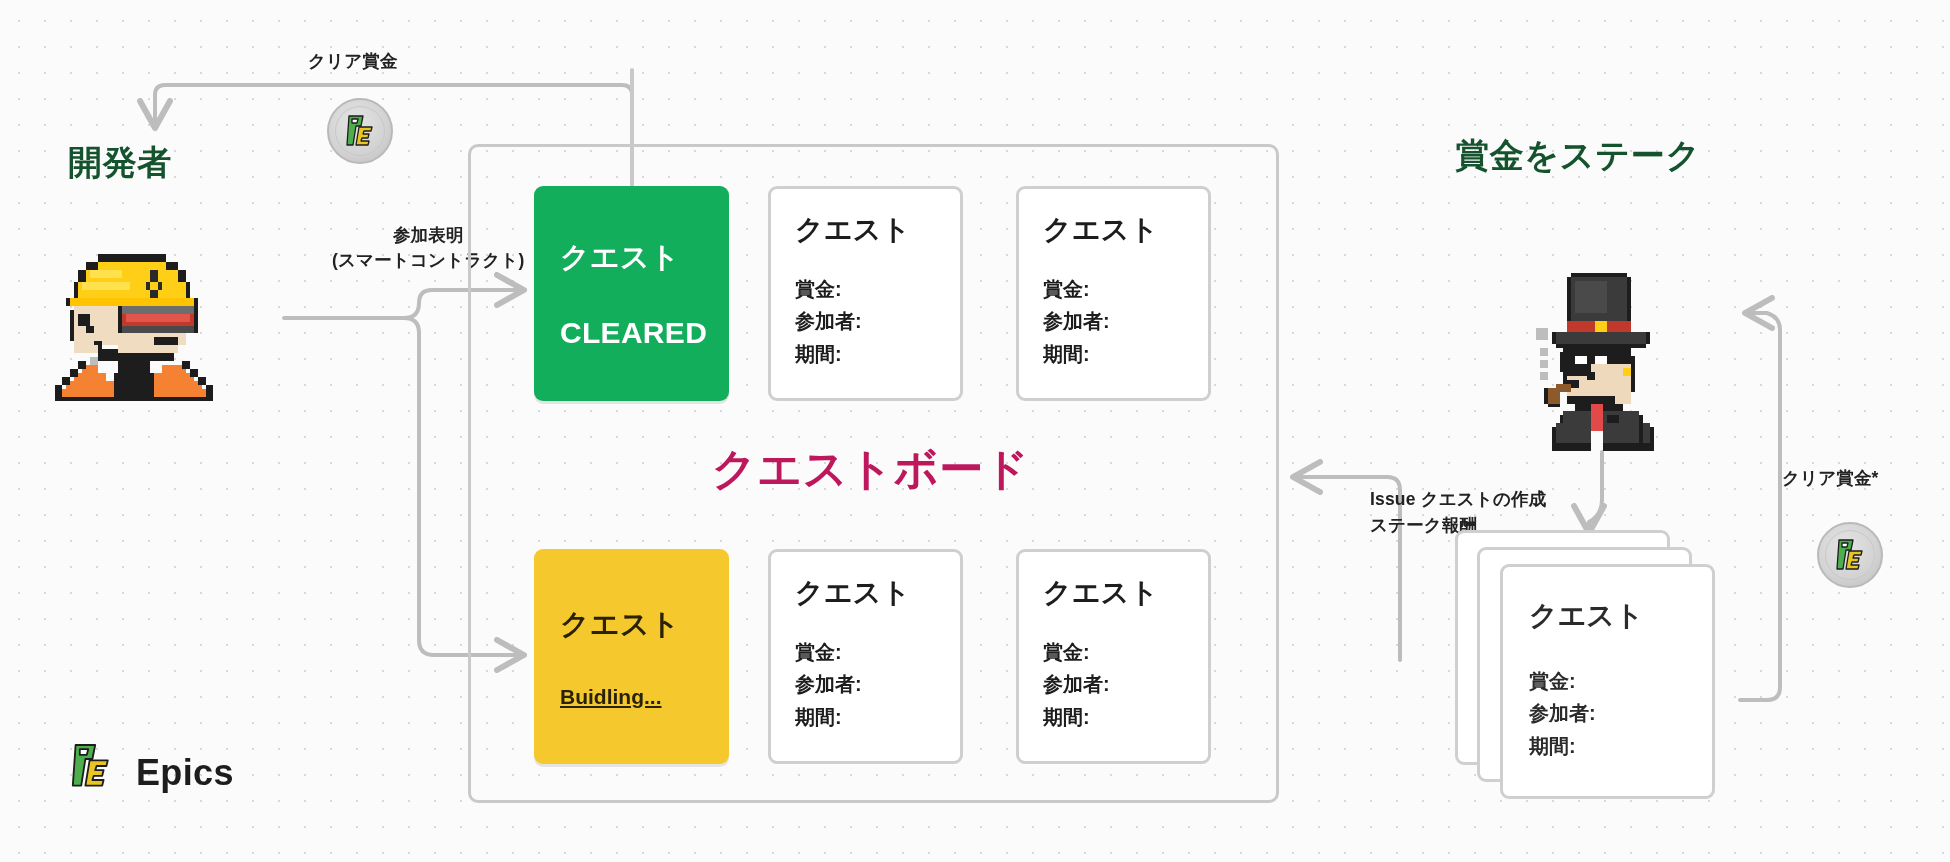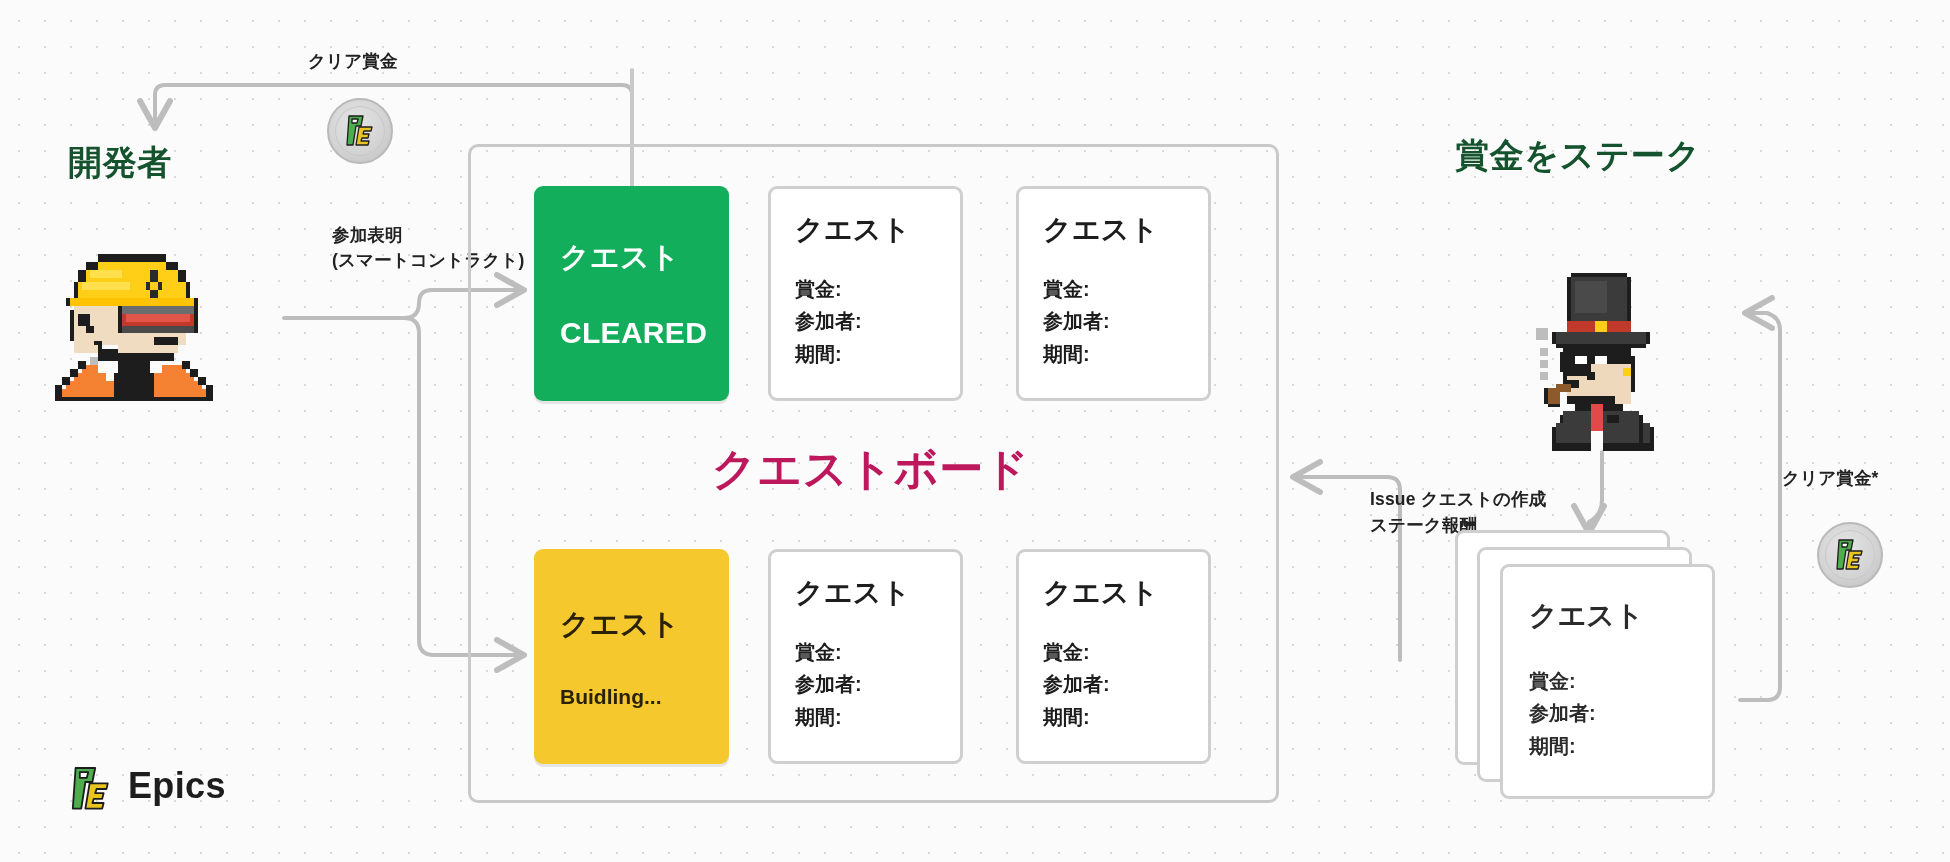--- a/index.html
+++ b/index.html
@@ -30,21 +30,21 @@
   }
   #dev-title{left:68px;top:140px;}
   #client-title{left:1455px;top:133px;}
 
   
   .caption{
     font-size:17.5px;font-weight:700;line-height:1.45;color:#222;
     white-space:nowrap;letter-spacing:.01em;margin-top:11px;
   }
   #cap-clear{left:308px;top:38px;}
-  #cap-join{left:332px;top:212px;}
+  #cap-join{left:332px;top:212px;text-align:center;}
   #cap-issue{left:1370px;top:475px;line-height:1.5;}
   #cap-stake{left:1782px;top:455px;}
 
   
   #board{
     left:468px;top:144px;width:805px;height:653px;
     border:3px solid #c9c9c9;border-radius:10px;background:transparent;
   }
   #board-title{
     left:468px;top:440px;width:805px;text-align:center;
@@ -75,21 +75,21 @@
     width:100%;height:100%;box-sizing:border-box;
     display:flex;flex-direction:column;justify-content:center;
     padding-left:26px;
   }
   .qcard.green .q-head{color:#fff;font-size:29px;}
   .qcard.green .q-status{
     color:#fff;font-size:30px;font-weight:700;margin-top:38px;letter-spacing:.01em;
   }
   .qcard.yellow .q-head{color:#2a2208;font-size:29px;}
   .qcard.yellow .q-status{
-    color:#2a2208;font-size:21px;font-weight:700;margin-top:40px;
+    color:#2a2208;font-size:21px;font-weight:700;margin-top:40px;text-decoration:underline;
   }
 
   
   #card-cleared{left:534px;top:186px;}
   #card-top-2  {left:768px;top:186px;}
   #card-top-3  {left:1016px;top:186px;}
   #card-building{left:534px;top:549px;}
   #card-bot-2  {left:768px;top:549px;}
   #card-bot-3  {left:1016px;top:549px;}
 
@@ -115,21 +115,21 @@
   }
   .coin::before{
     content:"";position:absolute;left:6px;top:6px;right:6px;bottom:6px;
     border-radius:50%;border:1.5px solid #c8c8c8;
   }
   #coin-dev{left:327px;top:98px;}
   #coin-stake{left:1817px;top:522px;}
   .coin svg{position:relative;z-index:2;}
 
   
-  #brand{left:70px;top:742px;display:flex;align-items:flex-start;gap:16px;margin-top:23px;}
+  #brand{left:70px;top:742px;display:flex;align-items:flex-end;gap:24px;}
   #brand-text{font-size:36px;font-weight:700;color:#1d1d1d;letter-spacing:.01em;}
 
   
   .pixchar{position:absolute;image-rendering:pixelated;}
   #dev-char{left:42px;top:250px;}
   #client-char{left:1520px;top:272px;}
 </style>
 </head>
 <body>
 

